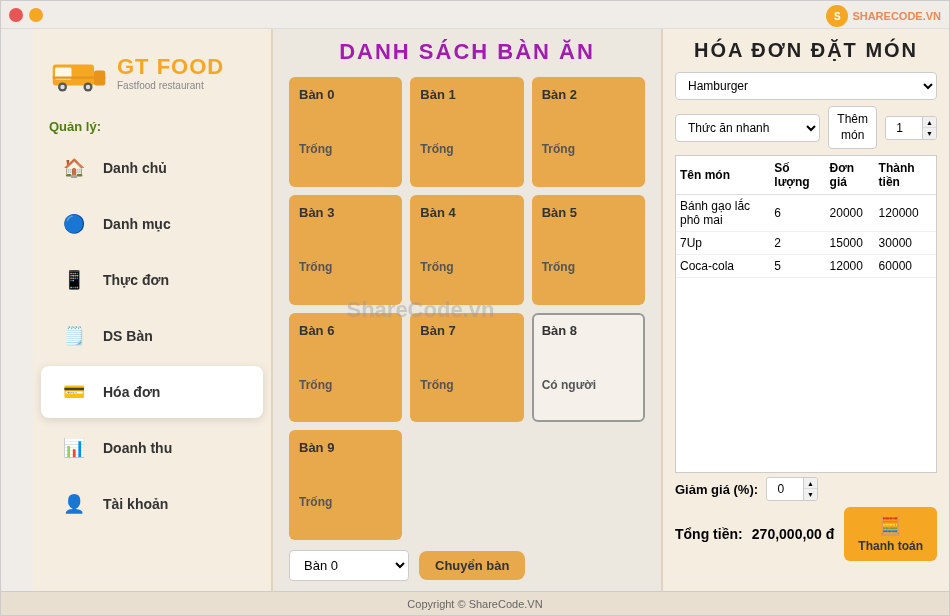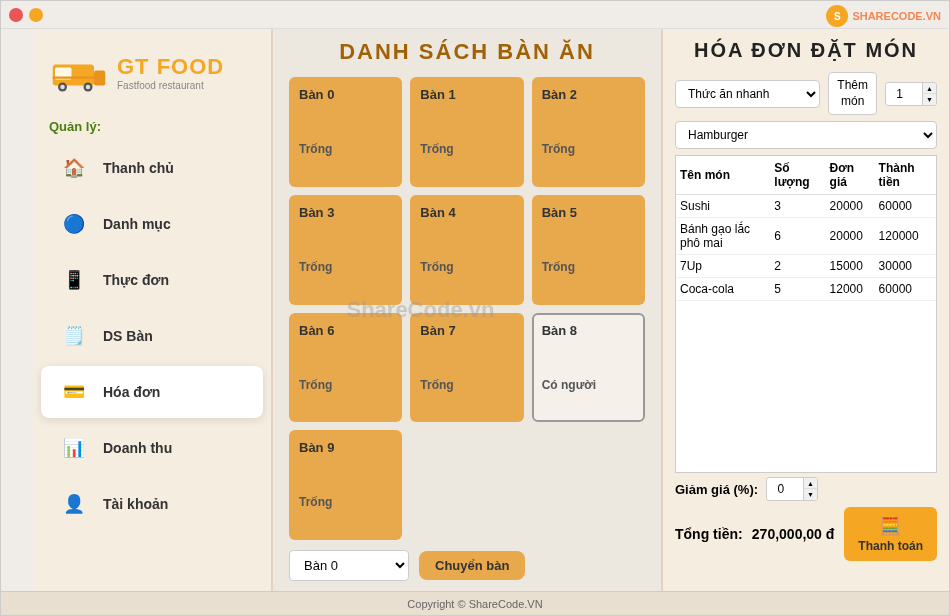--- a/index.html
+++ b/index.html
@@ -132,21 +132,21 @@
       flex-direction: column;
       padding: 10px 16px;
       background: #ece8e0;
     }
 
     .center-title {
       font-size: 22px;
       font-weight: 900;
       text-align: center;
       letter-spacing: 2px;
-      color: #a16207;
+      color: #a21caf;
       margin-bottom: 12px;
       text-transform: uppercase;
     }
 
     .tables-grid {
       display: grid;
       grid-template-columns: repeat(3, 1fr);
       gap: 8px;
       flex: 1;
     }
@@ -442,21 +442,21 @@
         <div class="logo-text">
           <span class="logo-main">GT FOOD</span>
           <span class="logo-sub">Fastfood restaurant</span>
         </div>
       </div>
 
       <div class="sidebar-section-label">Quản lý:</div>
 
       <div class="nav-item">
         <div class="nav-icon">🏠</div>
-        <span class="nav-label">Thanh chủ</span>
+        <span class="nav-label">Danh chủ</span>
       </div>
       <div class="nav-item">
         <div class="nav-icon">🔵</div>
         <span class="nav-label">Danh mục</span>
       </div>
       <div class="nav-item">
         <div class="nav-icon">📱</div>
         <span class="nav-label">Thực đơn</span>
       </div>
       <div class="nav-item">
@@ -540,60 +540,54 @@
         </select>
         <button class="btn-chuyen">Chuyển bàn</button>
       </div>
     </div>
 
     <div class="right-panel">
       <div class="right-title">HÓA ĐƠN ĐẶT MÓN</div>
 
       <div class="form-row">
         <select class="form-select">
+          <option>Hamburger</option>
+          <option>Sushi</option>
+          <option>7Up</option>
+          <option>Coca-cola</option>
+        </select>
+      </div>
+
+      <div class="form-row">
+        <select class="form-select">
           <option>Thức ăn nhanh</option>
           <option>Đồ uống</option>
           <option>Tráng miệng</option>
         </select>
         <button class="btn-them-mon" style="line-height:1.3;">Thêm<br>món</button>
         <div class="input-spin-wrap">
           <input class="input-spin" type="number" value="1" style="">
           <div class="spin-btns">
             <button class="spin-btn">▲</button>
             <button class="spin-btn">▼</button>
           </div>
         </div>
-      </div>
-
-      <div class="form-row">
-        <select class="form-select">
-          <option>Hamburger</option>
-          <option>Sushi</option>
-          <option>7Up</option>
-          <option>Coca-cola</option>
-        </select>
       </div>
 
       <div class="table-wrapper">
         <table class="order-table">
           <thead>
             <tr>
               <th>Tên món</th>
               <th>Số lượng</th>
               <th>Đơn giá</th>
               <th>Thành tiền</th>
             </tr>
           </thead>
           <tbody id="order-tbody">
-          <tr>
-      <td>Sushi</td>
-      <td>3</td>
-      <td>20000</td>
-      <td>60000</td>
-    </tr>
               <tr>
       <td>Bánh gạo lắc phô mai</td>
       <td>6</td>
       <td>20000</td>
       <td>120000</td>
     </tr>
               <tr>
       <td>7Up</td>
       <td>2</td>
       <td>15000</td>

